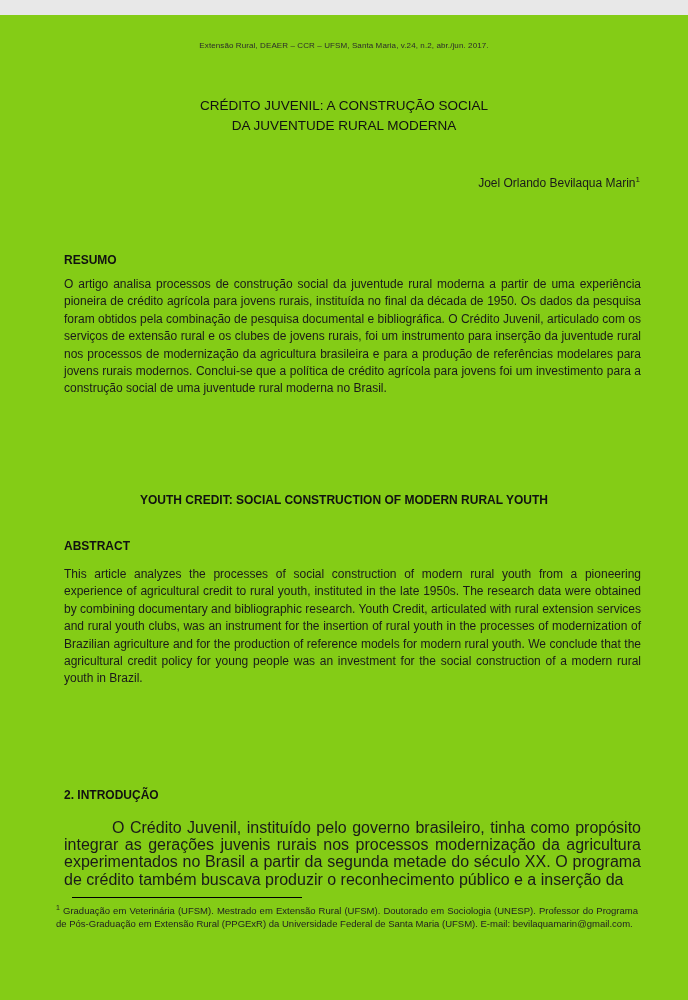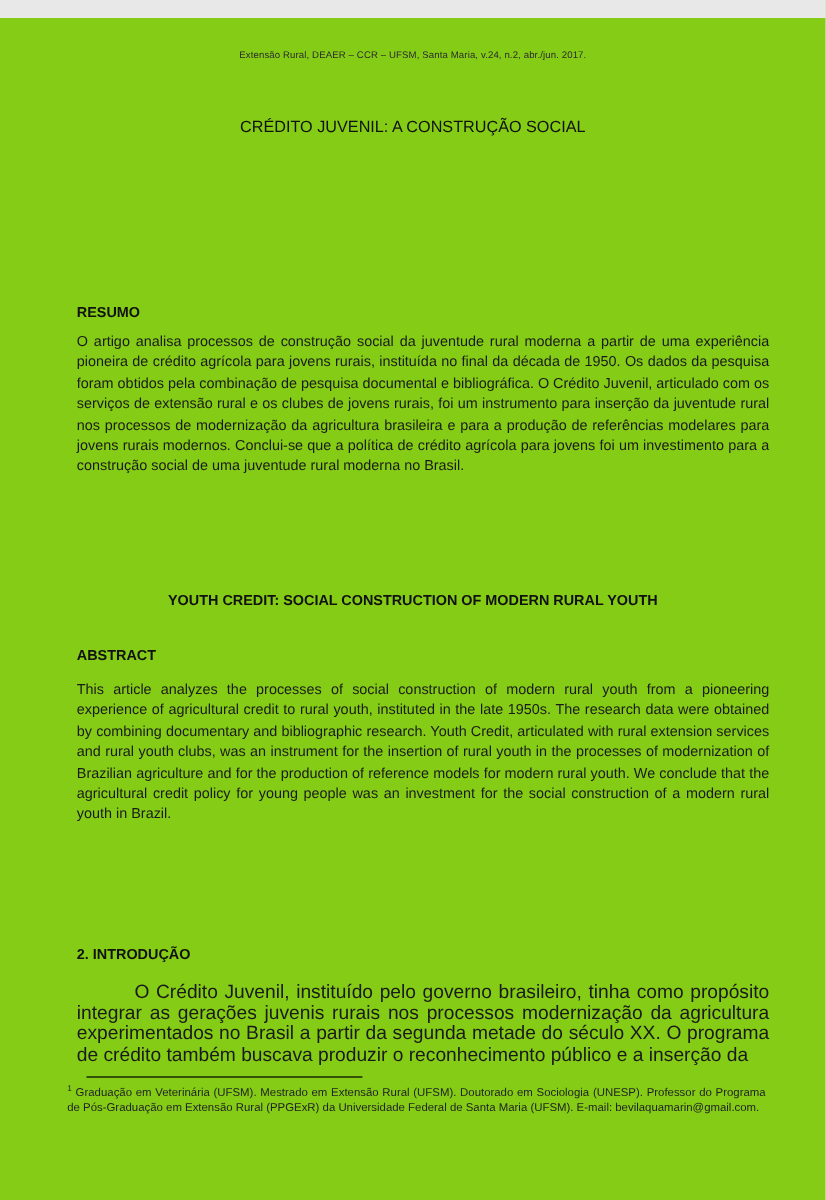--- a/index.html
+++ b/index.html
@@ -112,22 +112,24 @@
 </style>
 </head>
 <body>
 
 <div class="page">
 
   <div class="abs running-head">Extensão Rural, DEAER – CCR – UFSM, Santa Maria, v.24, n.2, abr./jun. 2017.</div>
 
   <div class="abs article-title">
     <div>CRÉDITO JUVENIL: A CONSTRUÇÃO SOCIAL</div>
+    <div>DA JUVENTUDE RURAL MODERNA</div>
   </div>
 
+  <div class="abs author-line"><span>Joel Orlando Bevilaqua Marin</span><sup>1</sup></div>
 
   <div id="pos-resumo-h" class="abs sec-heading">RESUMO</div>
 
   <div id="pos-resumo-b" class="abs body-par">O artigo analisa processos de construção social da juventude rural moderna a partir de uma experiência pioneira de crédito agrícola para jovens rurais, instituída no final da década de 1950. Os dados da pesquisa foram obtidos pela combinação de pesquisa documental e bibliográfica. O Crédito Juvenil, articulado com os serviços de extensão rural e os clubes de jovens rurais, foi um instrumento para inserção da juventude rural nos processos de modernização da agricultura brasileira e para a produção de referências modelares para jovens rurais modernos. Conclui-se que a política de crédito agrícola para jovens foi um investimento para a construção social de uma juventude rural moderna no Brasil.</div>
 
 
   <div id="pos-youth" class="abs centered-heading">YOUTH CREDIT: SOCIAL CONSTRUCTION OF MODERN RURAL YOUTH</div>
 
   <div id="pos-abstract-h" class="abs sec-heading">ABSTRACT</div>
 

